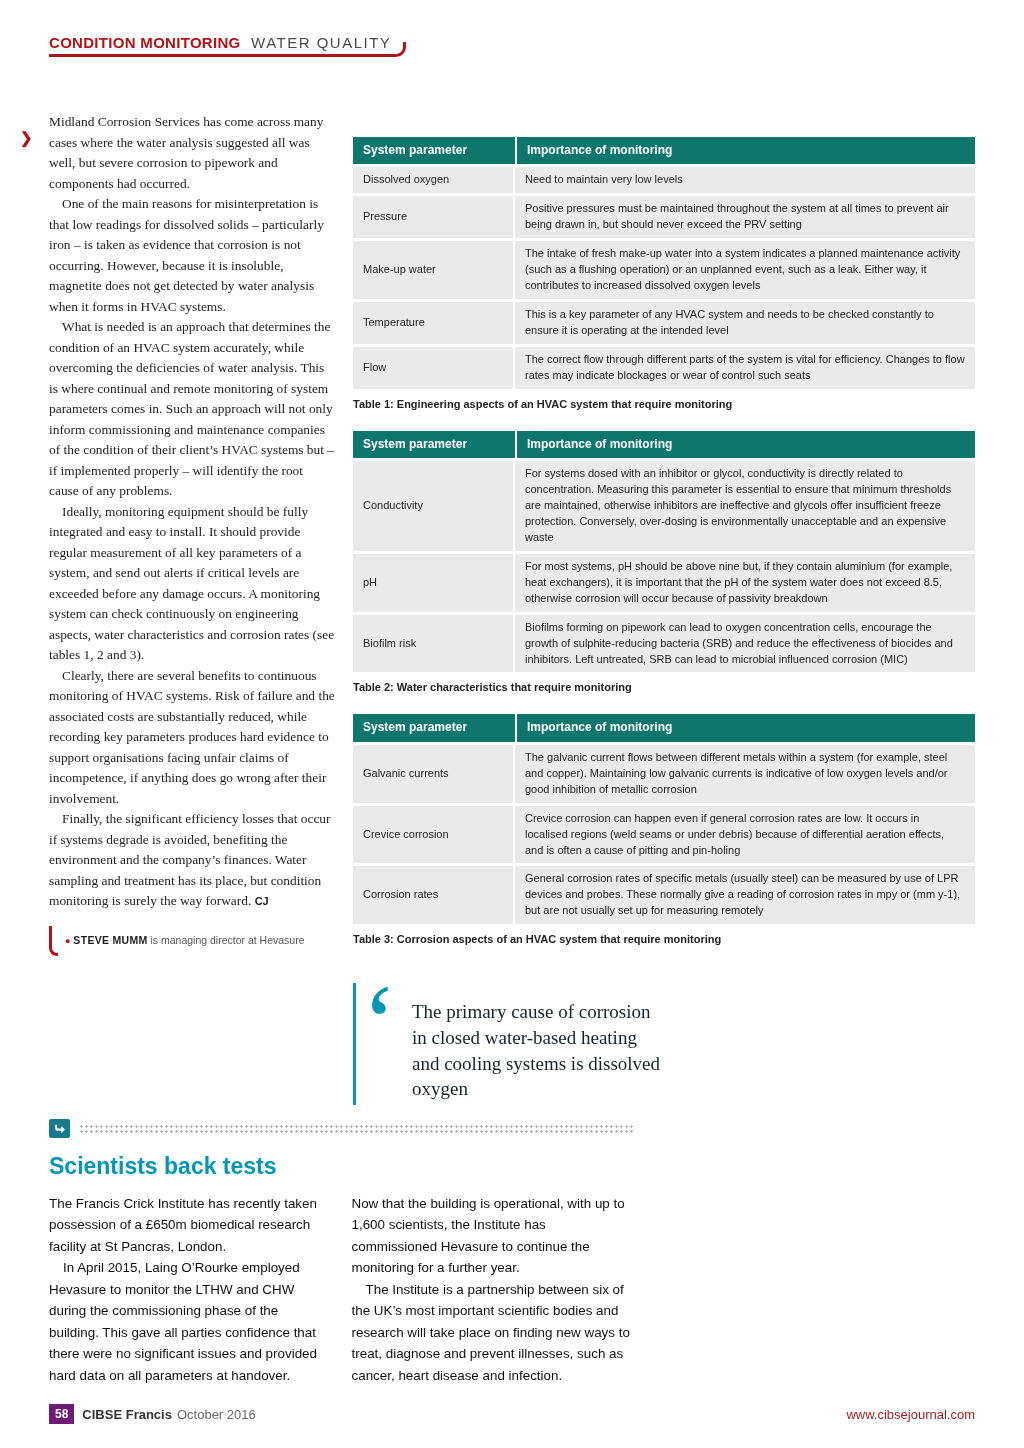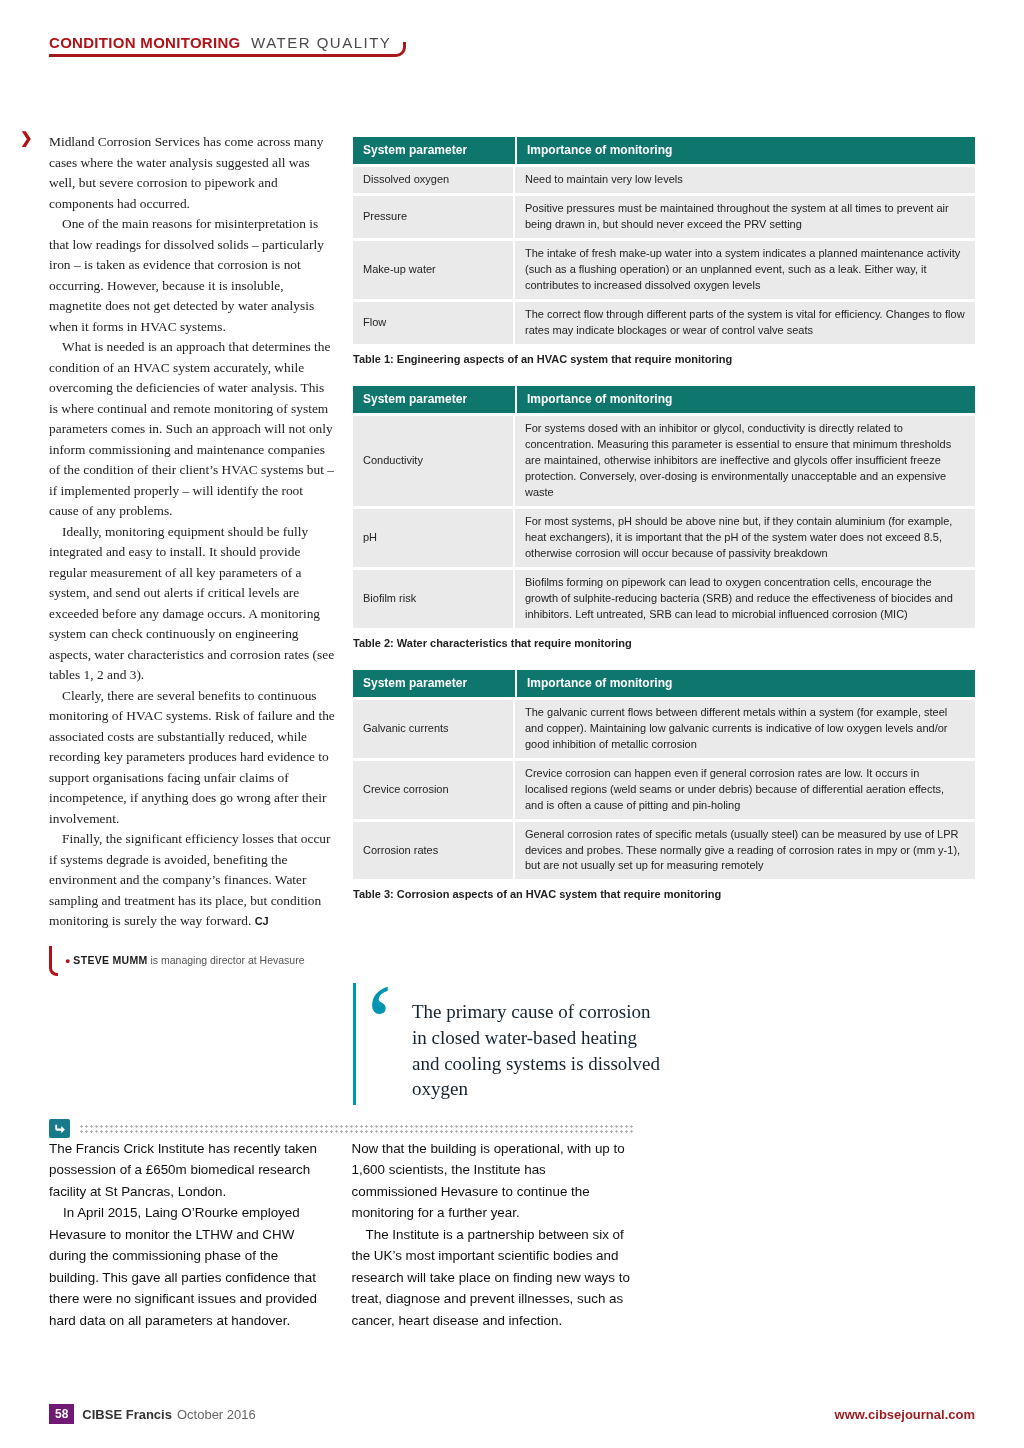--- a/index.html
+++ b/index.html
@@ -15,21 +15,21 @@
   .kicker .gray { color:#4a4a4a; font-weight:normal; letter-spacing:1.5px; margin-left:6px; }
   .kicker-rule {
     position:absolute; left:49px; top:42px; width:357px; height:15px;
     border-bottom:3px solid #a8171c; border-right:3px solid #a8171c;
     border-bottom-right-radius:10px;
   }
 
   
   .lead-arrow { position:absolute; left:20px; top:129px; color:#b11217; font-size:15px; font-weight:bold; }
   .article {
-    position:absolute; left:49px; top:132px; width:286px;
+    position:absolute; left:49px; top:112px; width:286px;
     font-family:"Liberation Serif", serif; font-size:13.4px; line-height:1.53; color:#222222;
   }
   .article p { margin:0; }
   .article p + p { text-indent:13px; }
   .article .endmark { font-family:"Liberation Sans", sans-serif; font-weight:bold; font-size:11px; color:#222; }
 
   .byline { display:flex; align-items:center; margin-top:14px; }
   .byline-bar { width:9px; height:30px; border-left:3px solid #b11217; border-bottom:3px solid #b11217; border-bottom-left-radius:8px; margin-right:7px; flex:none; }
   .byline p { font-family:"Liberation Sans", sans-serif; font-size:10.5px; color:#555; }
   .byline .dot { color:#b11217; font-size:9px; }
@@ -67,21 +67,21 @@
   .cols { display:flex; gap:20px; }
   .col { width:283px; font-size:13.4px; line-height:1.6; color:#101010; }
   .col p { margin:0; }
   .col p + p { text-indent:14px; }
 
   
   .footer { position:absolute; left:49px; right:49px; top:1404px; display:flex; align-items:center; font-size:13px; }
   .pagenum { background:#701a75; color:#fff; font-weight:bold; font-size:12px; padding:3px 6px; margin-right:8px; }
   .journal { font-weight:bold; color:#333; }
   .issue { color:#666; margin-left:5px; }
-  .site { margin-left:auto; font-weight:bold; color:#9a1b1e; }
+  .site { margin-left:auto; font-weight:normal; color:#9a1b1e; }
 </style>
 </head>
 <body>
 
 <div class="page">
 
   <div class="kicker">
     <span class="red">CONDITION MONITORING</span>
     <span class="gray">WATER QUALITY</span>
   </div>
@@ -124,22 +124,26 @@
             </tr>
           <tr>
               <td class="param">Pressure</td>
               <td>Positive pressures must be maintained throughout the system at all times to prevent air being drawn in, but should never exceed the PRV setting</td>
             </tr>
           <tr>
               <td class="param">Make-up water</td>
               <td>The intake of fresh make-up water into a system indicates a planned maintenance activity (such as a flushing operation) or an unplanned event, such as a leak. Either way, it contributes to increased dissolved oxygen levels</td>
             </tr>
           <tr>
+              <td class="param">Temperature</td>
+              <td>This is a key parameter of any HVAC system and needs to be checked constantly to ensure it is operating at the intended level</td>
+            </tr>
+          <tr>
               <td class="param">Flow</td>
-              <td>The correct flow through different parts of the system is vital for efficiency. Changes to flow rates may indicate blockages or wear of control valve seats</td>
+              <td>The correct flow through different parts of the system is vital for efficiency. Changes to flow rates may indicate blockages or wear of control such seats</td>
             </tr>
         </tbody>
       </table>
       <p class="caption">Table 1: Engineering aspects of an HVAC system that require monitoring</p>
     </div>
 
     <div class="table-block">
       <table>
         <colgroup>
             <col class="c1">
@@ -208,20 +212,21 @@
 
   <div class="feature">
     <div class="feature-top">
       <div class="arrow-chip">
         <svg width="13" height="12" viewBox="0 0 20 20" aria-hidden="true">
             <path d="M3 3 v7 a3 3 0 0 0 3 3 h7 v4 l6 -6 -6 -6 v4 h-6 a1 1 0 0 1 -1 -1 V3 z" fill="#ffffff"></path>
           </svg>
       </div>
       <div class="dotted"></div>
     </div>
+    <h2 class="feature-heading">Scientists back tests</h2>
     <div class="cols">
       <div class="col">
         <p>The Francis Crick Institute has recently taken possession of a £650m biomedical research facility at St Pancras, London.</p>
         <p>In April 2015, Laing O’Rourke employed Hevasure to monitor the LTHW and CHW during the commissioning phase of the building. This gave all parties confidence that there were no significant issues and provided hard data on all parameters at handover.</p>
       </div>
       <div class="col">
         <p>Now that the building is operational, with up to 1,600 scientists, the Institute has commissioned Hevasure to continue the monitoring for a further year.</p>
         <p>The Institute is a partnership between six of the UK’s most important scientific bodies and research will take place on finding new ways to treat, diagnose and prevent illnesses, such as cancer, heart disease and infection.</p>
       </div>
     </div>

